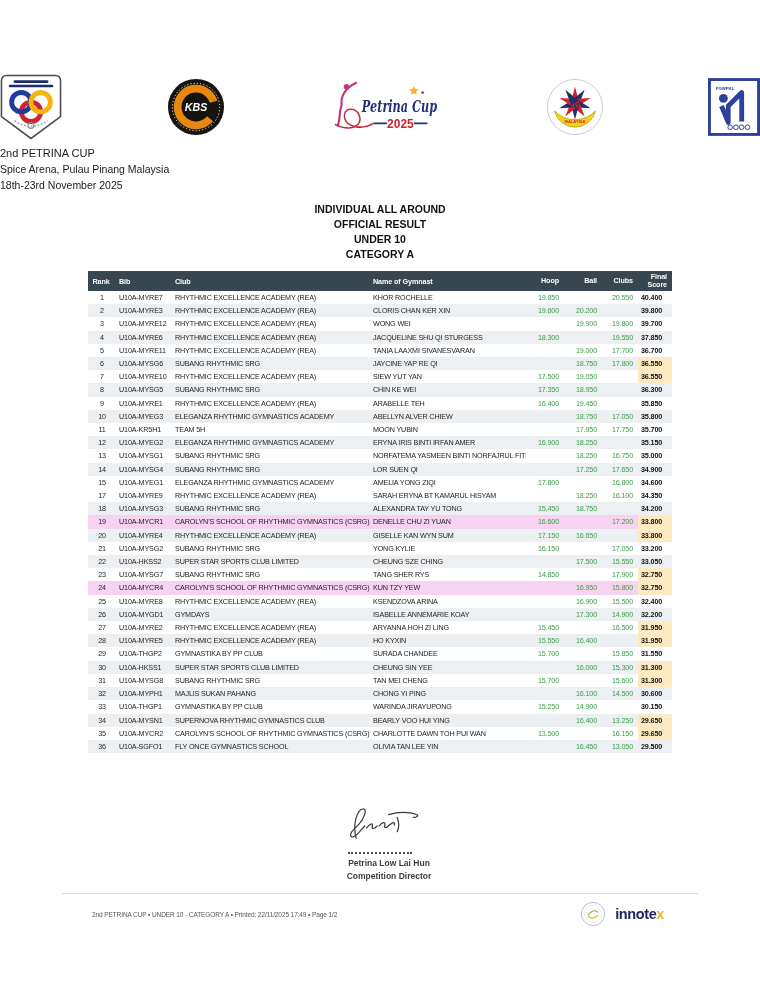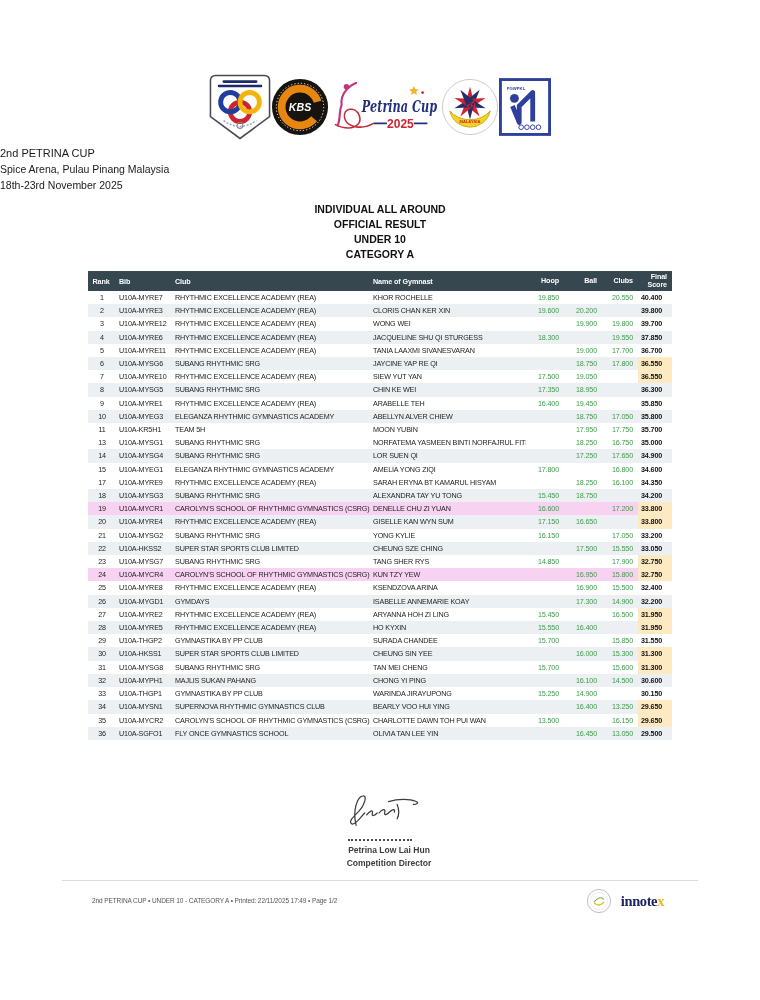--- a/index.html
+++ b/index.html
@@ -1,21 +1,21 @@
 <!DOCTYPE html>
 <html style="--header-bg: #37474f; --row-alt: #edf0f3; --csrg-pink: #f8d2f1; --tie-yellow: #fdeac2; --score-green: #3d9c4b; --brand-navy: #1c2463; --brand-gold: #f0b41e;"><head>
 <meta charset="utf-8">
 <style>
   * { margin:0; padding:0; box-sizing:border-box; }
   html,body { background:#fff; }
   body { font-family:"Liberation Sans","DejaVu Sans",sans-serif; color:#1a1a1a; }
   .page { position:relative; width:760px; height:1000px; background:#fff; overflow:hidden; padding-top:76px; }
 
   
-  .logos-row { display:flex; justify-content:center; align-items:center; height:62px; }
+  .logos-row { display:flex; justify-content:space-between; align-items:center; height:62px; }
   .logo { display:flex; align-items:center; justify-content:center; }
 
   
   .title-block { margin-top:7px; text-align:left; line-height:16px; font-size:10.5px; color:#1a1a1a; }
   .title-block .line1 { font-size:11px; }
   .result-block { margin-top:9px; text-align:center; line-height:15px; font-size:10.5px; font-weight:bold; color:#111; }
 
   
   .table-wrap { width:584px; margin:9px auto 0 auto; }
   table { width:584px; border-collapse:collapse; table-layout:fixed; }
@@ -35,21 +35,21 @@
 
   
   .sig-block { margin-top:52px; text-align:center; }
   .sig-dots { width:64px; margin:1px auto 3px auto; border-bottom:2px dotted #4a4a4a; }
   .sig-name, .sig-role { font-size:8.5px; font-weight:bold; color:#3c3c3c; line-height:13px;padding-left:18px; }
 
   
   .footer { margin:10px 62px 0 62px; border-top:1px solid #ddd; padding:7px 34px 0 30px;
             display:flex; justify-content:space-between; align-items:center; }
   .footer-info { font-size:6.5px; color:#555; letter-spacing:-0.1px; }
-  .footer-right { display:flex; align-items:center; gap:9px;font-family:Liberation Serif, serif; }
+  .footer-right { display:flex; align-items:center; gap:9px; }
   .brand { font-size:14.5px; font-weight:bold; letter-spacing:-0.4px; line-height:1; }
   .brand .n { color:var(--brand-navy,#1c2463); }
   .brand .x { color:var(--brand-gold,#f0b41e); }
 </style>
 </head>
 <body>
 
 <div class="page">
 
   <div class="logos-row">
@@ -261,20 +261,30 @@
           <tr>
       <td class="c-rank">11</td>
       <td class="c-bib">U10A-KR5H1</td>
       <td class="c-club">TEAM 5H</td>
       <td class="c-name">MOON YUBIN</td>
       <td class="c-num"></td>
       <td class="c-num">17.950</td>
       <td class="c-num">17.750</td>
       <td class="c-final">35.700</td>
     </tr>
+          <tr class="alt">
+      <td class="c-rank">12</td>
+      <td class="c-bib">U10A-MYEG2</td>
+      <td class="c-club">ELEGANZA RHYTHMIC GYMNASTICS ACADEMY</td>
+      <td class="c-name">ERYNA IRIS BINTI IRFAN AMER</td>
+      <td class="c-num">16.900</td>
+      <td class="c-num">18.250</td>
+      <td class="c-num"></td>
+      <td class="c-final">35.150</td>
+    </tr>
           <tr>
       <td class="c-rank">13</td>
       <td class="c-bib">U10A-MYSG1</td>
       <td class="c-club">SUBANG RHYTHMIC SRG</td>
       <td class="c-name">NORFATEMA YASMEEN BINTI NORFAJRUL FITRI</td>
       <td class="c-num"></td>
       <td class="c-num">18.250</td>
       <td class="c-num">16.750</td>
       <td class="c-final">35.000</td>
     </tr>

